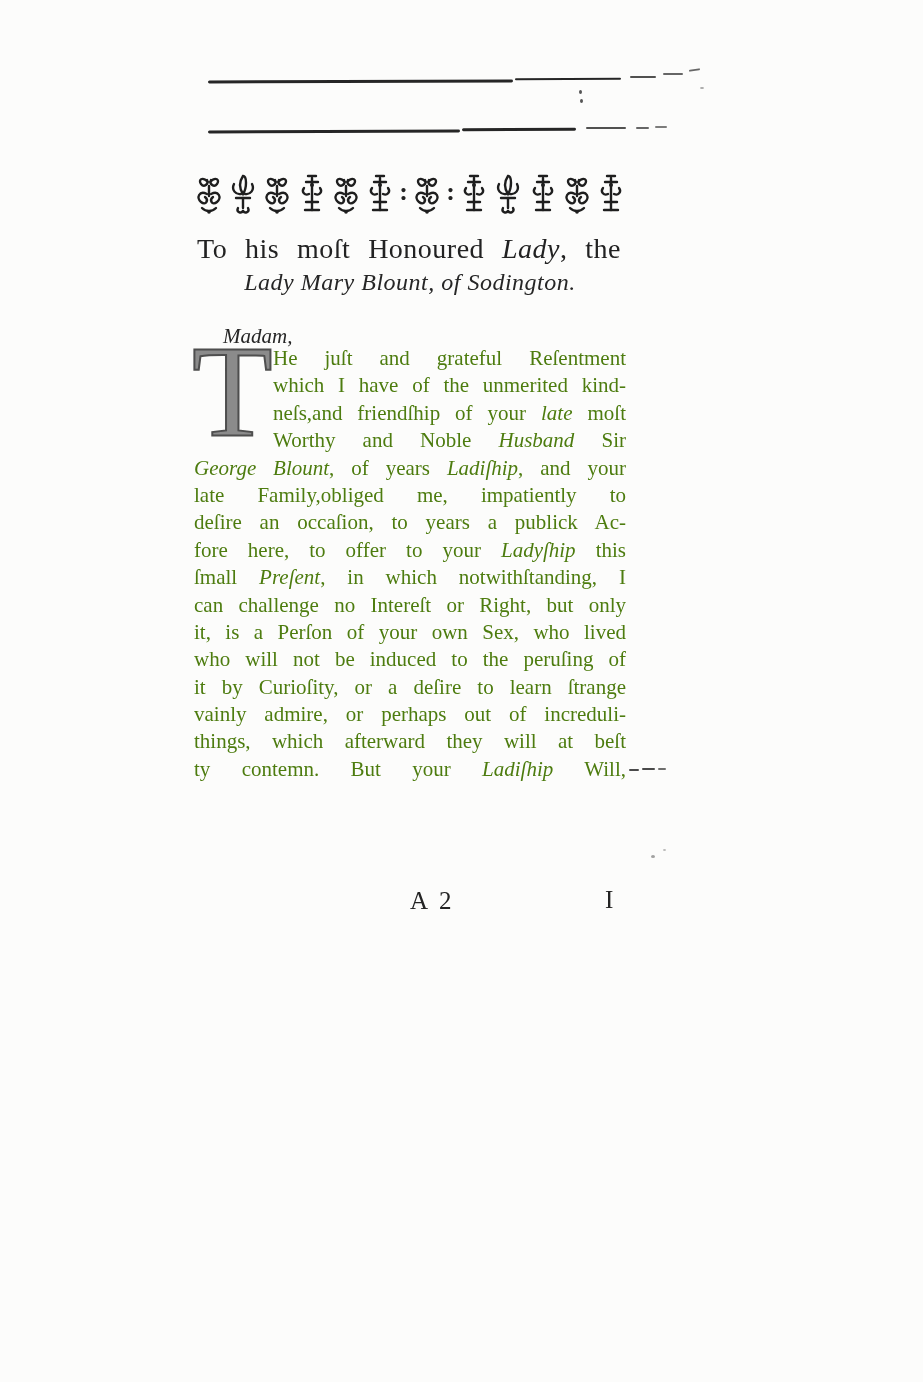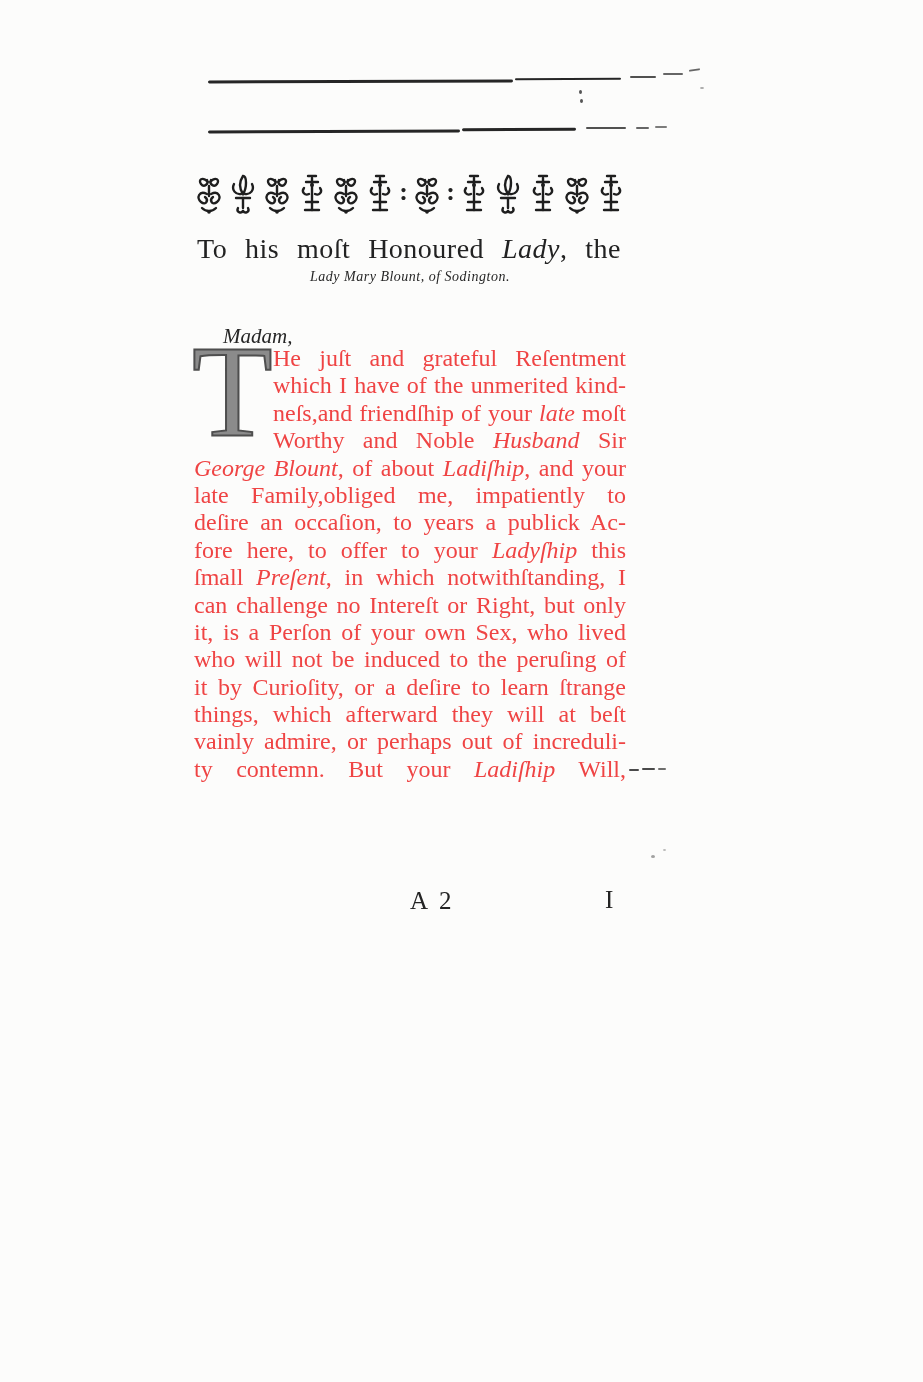--- a/index.html
+++ b/index.html
@@ -53,39 +53,39 @@
   
   .title{
     position:absolute;left:197px;top:233px;width:424px;
     font-size:28px;letter-spacing:.5px;margin:0;font-weight:normal;
     text-align:justify;text-align-last:justify;color:#222;
     white-space:nowrap;
   }
   .title .it{font-style:italic;}
   .subtitle{
     position:absolute;left:194px;top:269px;width:432px;
-    font-size:14px;font-style:italic;text-align:center;color:#262626;
+    font-size:24px;font-style:italic;text-align:center;color:#262626;
     letter-spacing:.5px;
   }
   .salutation{
     position:absolute;left:223px;top:324px;
     font-size:21px;font-style:italic;color:#262626;
   }
   
   .dropcap{
     position:absolute;left:192px;top:344px;width:80px;height:102px;
     font-size:132px;line-height:96px;color:#8b8b8b;
     -webkit-text-stroke:2px #4e4e4e;
     font-family:"Liberation Serif","DejaVu Serif",serif;
     text-align:left;
   }
   
   .bodytext{
     position:absolute;left:194px;top:345px;width:432px;
-    font-size:24px;color:#ef4444;
+    font-size:21px;color:#4d7c0f;
   }
   .bline{
     height:27.4px;line-height:27.4px;
     text-align:justify;text-align-last:justify;
     overflow:visible;white-space:normal;
   }
   .bline.ind{padding-left:79px;}
   .bline .it{font-style:italic;}
   
   .sig{
@@ -288,31 +288,31 @@
   <h1 class="title" id="titleLine1"><span>To his moſt Honoured </span><span class="it">Lady</span><span>,  the</span></h1>
   <div class="subtitle">Lady Mary Blount, of Sodington.</div>
   <div class="salutation">Madam,</div>
 
   <div class="dropcap">T</div>
   <div class="bodytext" id="bodyLines">
       <div class="bline ind"><span>He juſt and grateful Reſentment</span></div>
       <div class="bline ind"><span>which I have of the unmerited kind-</span></div>
       <div class="bline ind"><span>neſs,and friendſhip of your </span><span class="it">late</span><span> moſt</span></div>
       <div class="bline ind"><span>Worthy and Noble </span><span class="it">Husband</span><span> Sir</span></div>
-      <div class="bline"><span class="it">George Blount</span><span>, of about </span><span class="it">Ladiſhip</span><span>, and your</span></div>
+      <div class="bline"><span class="it">George Blount</span><span>, of years </span><span class="it">Ladiſhip</span><span>, and your</span></div>
       <div class="bline"><span>late Family,obliged me, impatiently to</span></div>
       <div class="bline"><span>deſire an occaſion, to years a publick Ac-</span></div>
       <div class="bline"><span>fore here, to offer to your </span><span class="it">Ladyſhip</span><span> this</span></div>
       <div class="bline"><span>ſmall </span><span class="it">Preſent</span><span>, in which notwithſtanding, I</span></div>
       <div class="bline"><span>can challenge no Intereſt or Right, but only</span></div>
       <div class="bline"><span>it, is a Perſon of your own Sex, who lived</span></div>
       <div class="bline"><span>who will not be induced to the peruſing of</span></div>
       <div class="bline"><span>it by Curioſity, or a deſire to learn ſtrange</span></div>
+      <div class="bline"><span>vainly admire, or perhaps out of increduli-</span></div>
       <div class="bline"><span>things, which afterward they will at beſt</span></div>
-      <div class="bline"><span>vainly admire, or perhaps out of increduli-</span></div>
       <div class="bline"><span>ty contemn.   But your </span><span class="it">Ladiſhip</span><span> Will,</span></div>
     </div>
 
   <span class="dash-art dash16-a"></span>
   <span class="dash-art dash16-b"></span>
   <span class="dash-art dash16-c"></span>
   <span class="speck speck-a"></span>
   <span class="speck speck-b"></span>
 
   <div class="sig">A 2</div>

